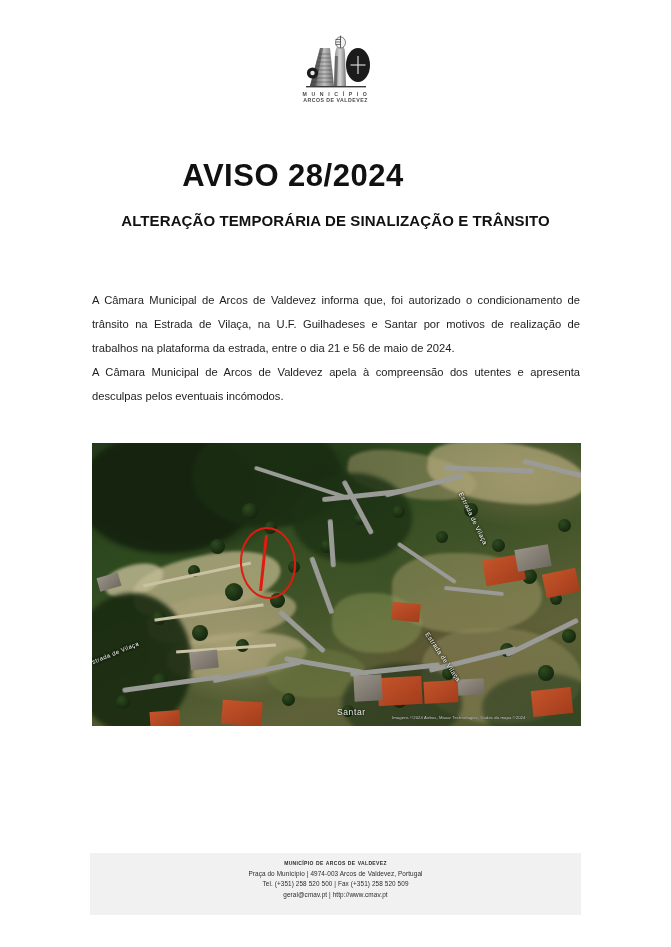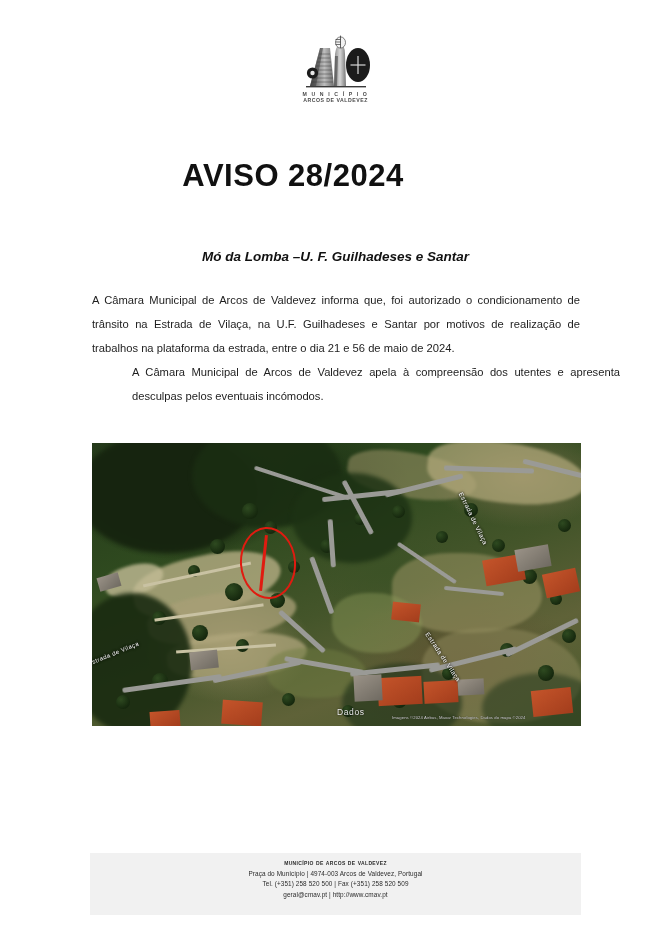--- a/index.html
+++ b/index.html
@@ -111,21 +111,21 @@
   .body-text {
     position: absolute;
     left: 92px;
     width: 488px;
     text-align: justify;
     font-size: 11.2px;
     line-height: 24px;
     color: #1d1d1d;
   }
   .p1 { top: 288px; }
-  .p2 { top: 360px; margin-left: 40px; }
+  .p2 { top: 360px; }
 
   
   .map {
     position: absolute;
     left: 92px;
     top: 443px;
     width: 489px;
     height: 283px;
     overflow: hidden;
     background: #203515;
@@ -302,21 +302,21 @@
         <circle cx="22.5" cy="39" r="2.2" fill="#e8e8e8"></circle>
       </svg>
       <div class="logo-caption">
         <span class="l1">M U N I C Í P I O</span>
         <span class="l2">ARCOS DE VALDEVEZ</span>
       </div>
     </div>
   </div>
 
   <div class="aviso">AVISO 28/2024</div>
-  <div class="subtitle2">Mó da Lomba –U. F. Guilhadeses e Santar</div>
+  <div class="subtitle">ALTERAÇÃO TEMPORÁRIA DE SINALIZAÇÃO E TRÂNSITO</div>
 
   <div class="body-text p1">A Câmara Municipal de Arcos de Valdevez informa que, foi autorizado o condicionamento de trânsito na Estrada de Vilaça, na U.F. Guilhadeses e Santar por motivos de realização de trabalhos na plataforma da estrada, entre o dia 21 e 56 de maio de 2024.</div>
   <div class="body-text p2">A Câmara Municipal de Arcos de Valdevez apela à compreensão dos utentes e apresenta desculpas pelos eventuais incómodos.</div>
 
   <div class="map">
     <div class="map-img">
       <div class="terr"></div>
 
       <div class="field" style="left:40px; top:112px; width:150px; height:58px; background:#b6ae84; opacity:.80; transform:rotate(-14deg);"></div>
       <div class="field" style="left:55px; top:150px; width:150px; height:48px; background:#a89f76; opacity:.78; transform:rotate(-10deg);"></div>
@@ -401,21 +401,21 @@
       <div class="roof" style="left:58px; top:268px; width:30px; height:16px; transform:rotate(-4deg);"></div>
       <div class="roof-grey" style="left:366px; top:236px; width:26px; height:16px; transform:rotate(-3deg);"></div>
 
       <div class="ellipse-marker" style="left:148px; top:84px; width:52px; height:68px; transform:rotate(-4deg);"></div>
       <div class="line-marker" style="left:170px; top:92px; width:2.6px; height:56px; transform:rotate(6deg);"></div>
 
       <div class="road-label" style="left:372px; top:48px; transform:rotate(64deg); transform-origin:left top;">Estrada de Vilaça</div>
       <div class="road-label" style="left:338px; top:188px; transform:rotate(56deg); transform-origin:left top;">Estrada de Vilaça</div>
       <div class="road-label" style="left:-5px; top:218px; transform:rotate(-22deg); transform-origin:left top; font-size:6px;">Estrada de Vilaça</div>
 
-      <div class="gmark">Dados</div>
+      <div class="gmark">Santar</div>
       <div class="attrib">Imagens ©2024 Airbus, Maxar Technologies, Dados do mapa ©2024</div>
     </div>
   </div>
 
   <div class="footer">
     <div class="footer-inner">
       <div class="f-title">MUNICÍPIO DE ARCOS DE VALDEVEZ</div>
       <div class="f-line">Praça do Município | 4974-003  Arcos de Valdevez, Portugal</div>
       <div class="f-line">Tel. (+351) 258 520 500 | Fax (+351) 258 520 509</div>
       <div class="f-line">geral@cmav.pt | http://www.cmav.pt</div>

